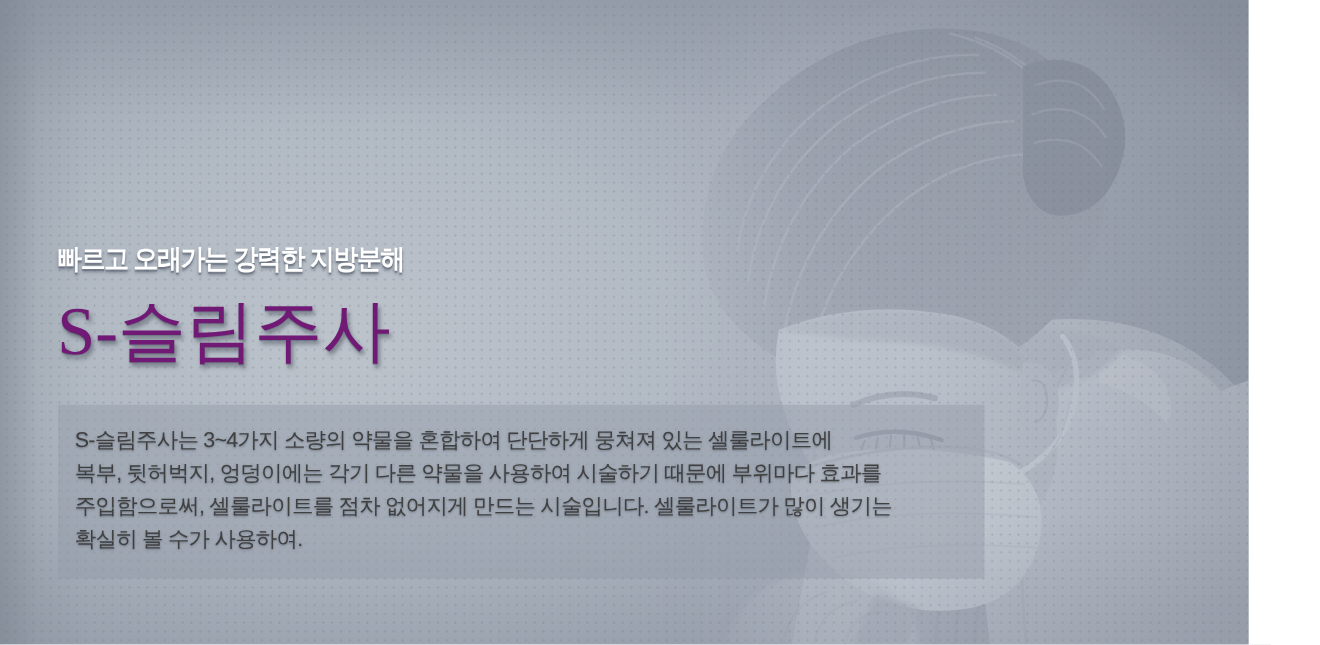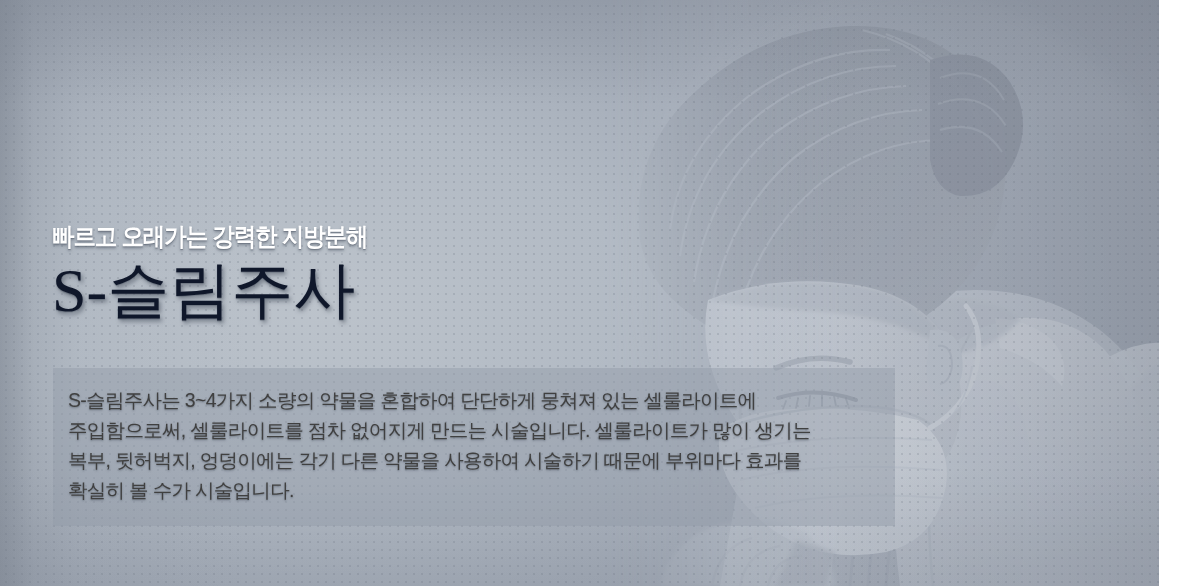--- a/index.html
+++ b/index.html
@@ -10,21 +10,20 @@
   body {
     font-family: "Liberation Sans", "DejaVu Sans", sans-serif;
   }
 
   .banner {
     position: relative;
     width: 1135px;
     height: 586px;
     overflow: hidden;
     background: #b0b8c2;
-    padding-left: 24px;
   }
 
   
   .bg-base {
     position: absolute;
     inset: 0;
     background:
       radial-gradient(ellipse 70% 80% at 28% 52%, #bcc3cb 0%, #b2bac4 38%, #a2aab6 66%, #949ca9 100%);
   }
   .bg-vignette {
@@ -80,27 +79,27 @@
     font-size: 25px;
     line-height: 1.12;
     letter-spacing: -1.2px;
     color: #ffffff;
     transform: scaleX(0.90);
     transform-origin: left center;
     text-shadow: 0 2px 3px rgba(70,78,92,0.55), 0 1px 0 rgba(70,78,92,0.35);
     white-space: nowrap;
   }
   .title {
-    margin-top: 8px;
+    margin-top: 20px;
     font-family: "Liberation Serif", "DejaVu Serif", serif;
     font-weight: 400;
     font-size: 62px;
     line-height: 1.04;
     letter-spacing: 0px;
-    color: #0f172a;
+    color: #701a75;
     text-shadow: 2px 3px 4px rgba(74,82,96,0.62), 0 1px 1px rgba(74,82,96,0.45);
     white-space: nowrap;
   }
 
   
   .desc-panel {
     position: absolute;
     left: 53px;
     top: 368px;
     width: 842px;
@@ -277,18 +276,18 @@
   <div class="bg-vignette"></div>
 
   <div class="headline">
     <div class="kicker">빠르고 오래가는 강력한 지방분해</div>
     <div class="title">S-슬림주사</div>
   </div>
 
   <div class="desc-panel"></div>
   <div class="desc-text">
     <p>S-슬림주사는 3~4가지 소량의 약물을 혼합하여 단단하게 뭉쳐져 있는 셀룰라이트에</p>
+    <p>복부, 뒷허벅지, 엉덩이에는 각기 다른 약물을 사용하여 시술하기 때문에 부위마다 효과를</p>
     <p>주입함으로써, 셀룰라이트를 점차 없어지게 만드는 시술입니다. 셀룰라이트가 많이 생기는</p>
-    <p>복부, 뒷허벅지, 엉덩이에는 각기 다른 약물을 사용하여 시술하기 때문에 부위마다 효과를</p>
-    <p>확실히 볼 수가 시술입니다.</p>
+    <p>확실히 볼 수가 사용하여.</p>
   </div>
 
 </div>
 
 </body></html>

